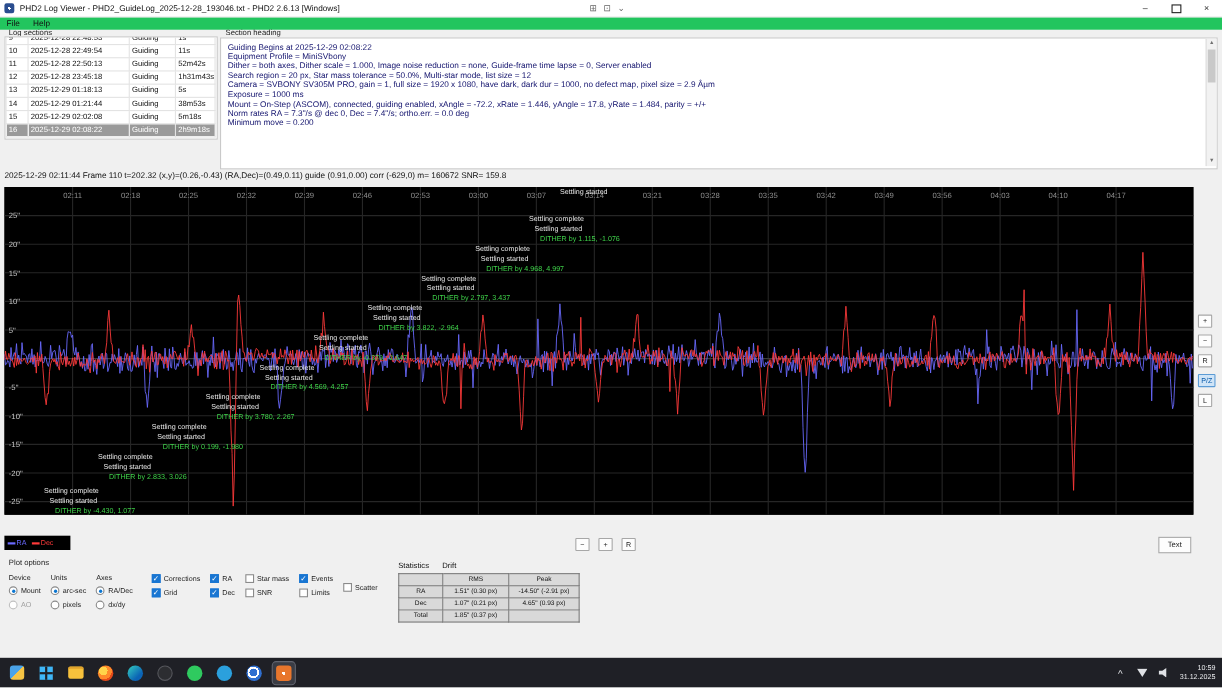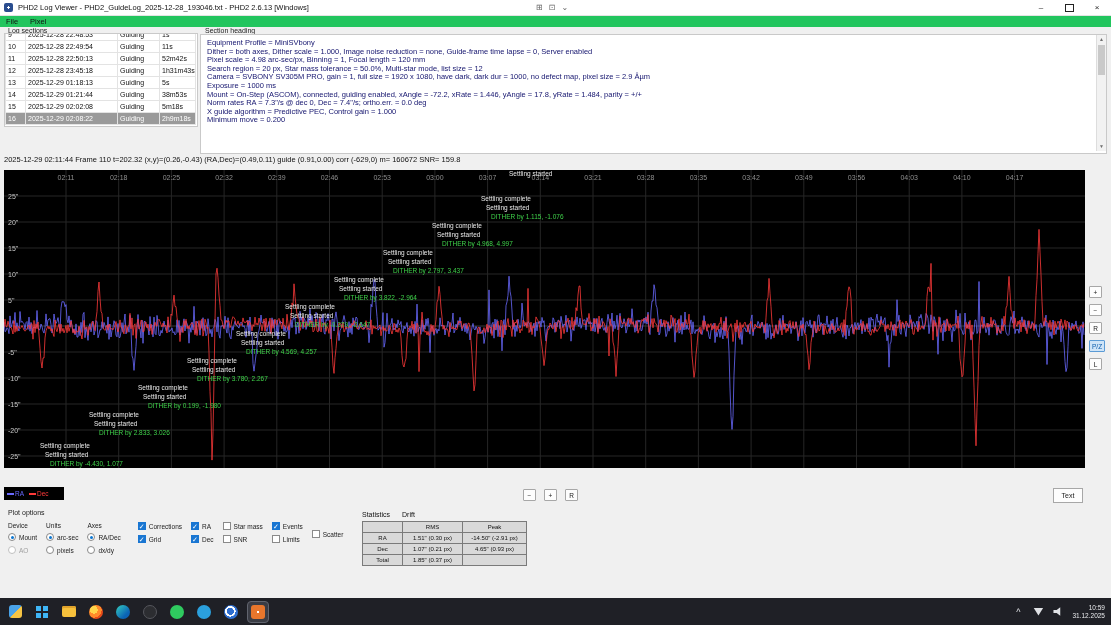--- a/index.html
+++ b/index.html
@@ -122,21 +122,21 @@
         <span class="winbtn">–</span>
         <span class="winbtn">
           <span class="maxbox"></span>
         </span>
         <span class="winbtn">×</span>
       </span>
   </div>
 
   <div class="menubar">
       <span class="menu-item">File</span>
-      <span class="menu-item">Pixel</span>
+      <span class="menu-item">Help</span>
     </div>
 
   <div class="panel-label" style="left:8px;top:27px;">Log sections</div>
   <div class="log-table-wrap">
     <table class="logtbl">
       <colgroup>
           <col class="c0">
           <col class="c1">
           <col class="c2">
           <col class="c3">
@@ -190,29 +190,28 @@
             <td>Guiding</td>
             <td>2h9m18s</td>
           </tr>
         </tbody>
     </table>
   </div>
 
   <div class="panel-label" style="left:205px;top:27px;">Section heading</div>
   <div class="heading-panel">
     <div class="heading-text">
+        <div class="hline">Guiding Begins at 2025-12-29 02:08:22</div>
         <div class="hline">Equipment Profile = MiniSVbony</div>
         <div class="hline">Dither = both axes, Dither scale = 1.000, Image noise reduction = none, Guide-frame time lapse = 0, Server enabled</div>
-        <div class="hline">Pixel scale = 4.98 arc-sec/px, Binning = 1, Focal length = 120 mm</div>
         <div class="hline">Search region = 20 px, Star mass tolerance = 50.0%, Multi-star mode, list size = 12</div>
         <div class="hline">Camera = SVBONY SV305M PRO, gain = 1, full size = 1920 x 1080, have dark, dark dur = 1000, no defect map, pixel size = 2.9 Âµm</div>
         <div class="hline">Exposure = 1000 ms</div>
         <div class="hline">Mount = On-Step (ASCOM), connected, guiding enabled, xAngle = -72.2, xRate = 1.446, yAngle = 17.8, yRate = 1.484, parity = +/+</div>
         <div class="hline">Norm rates RA = 7.3"/s @ dec 0, Dec = 7.4"/s; ortho.err. = 0.0 deg</div>
-        <div class="hline">X guide algorithm = Predictive PEC, Control gain = 1.000</div>
         <div class="hline">Minimum move = 0.200</div>
       </div>
     <div class="vscroll">
       <div class="arr">▲</div>
       <div class="thumb"></div>
       <div class="arr down">▼</div>
     </div>
   </div>
 
   <div class="statusline">2025-12-29 02:11:44 Frame 110 t=202.32 (x,y)=(0.26,-0.43) (RA,Dec)=(0.49,0.11) guide (0.91,0.00) corr (-629,0) m= 160672 SNR= 159.8</div>

